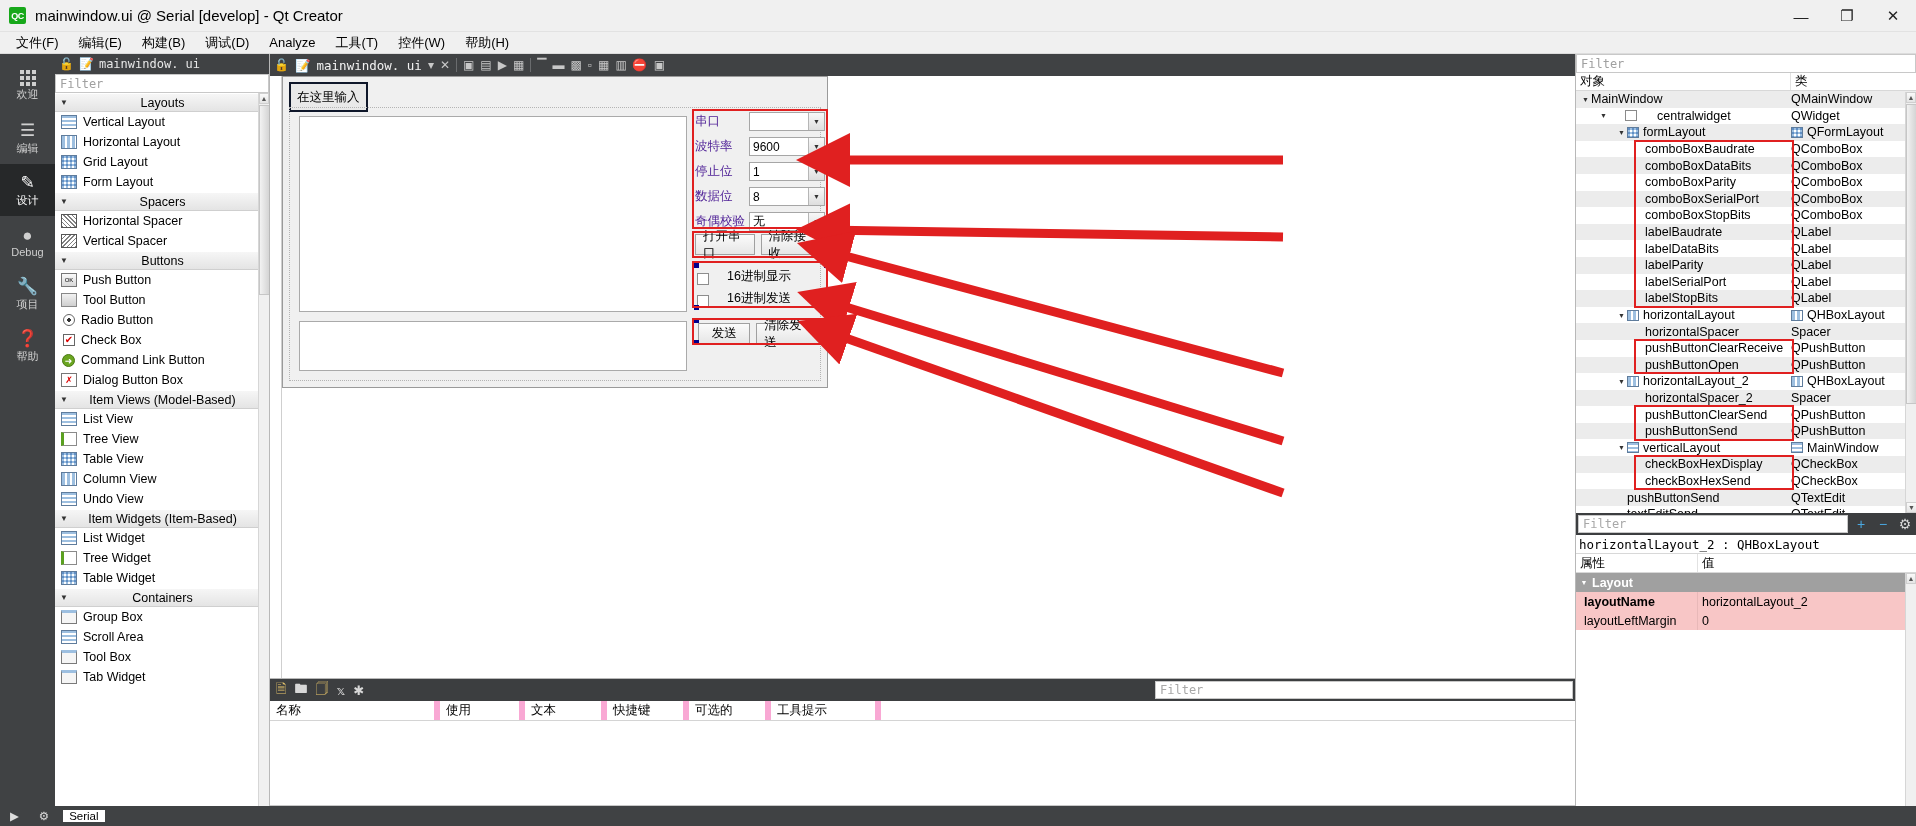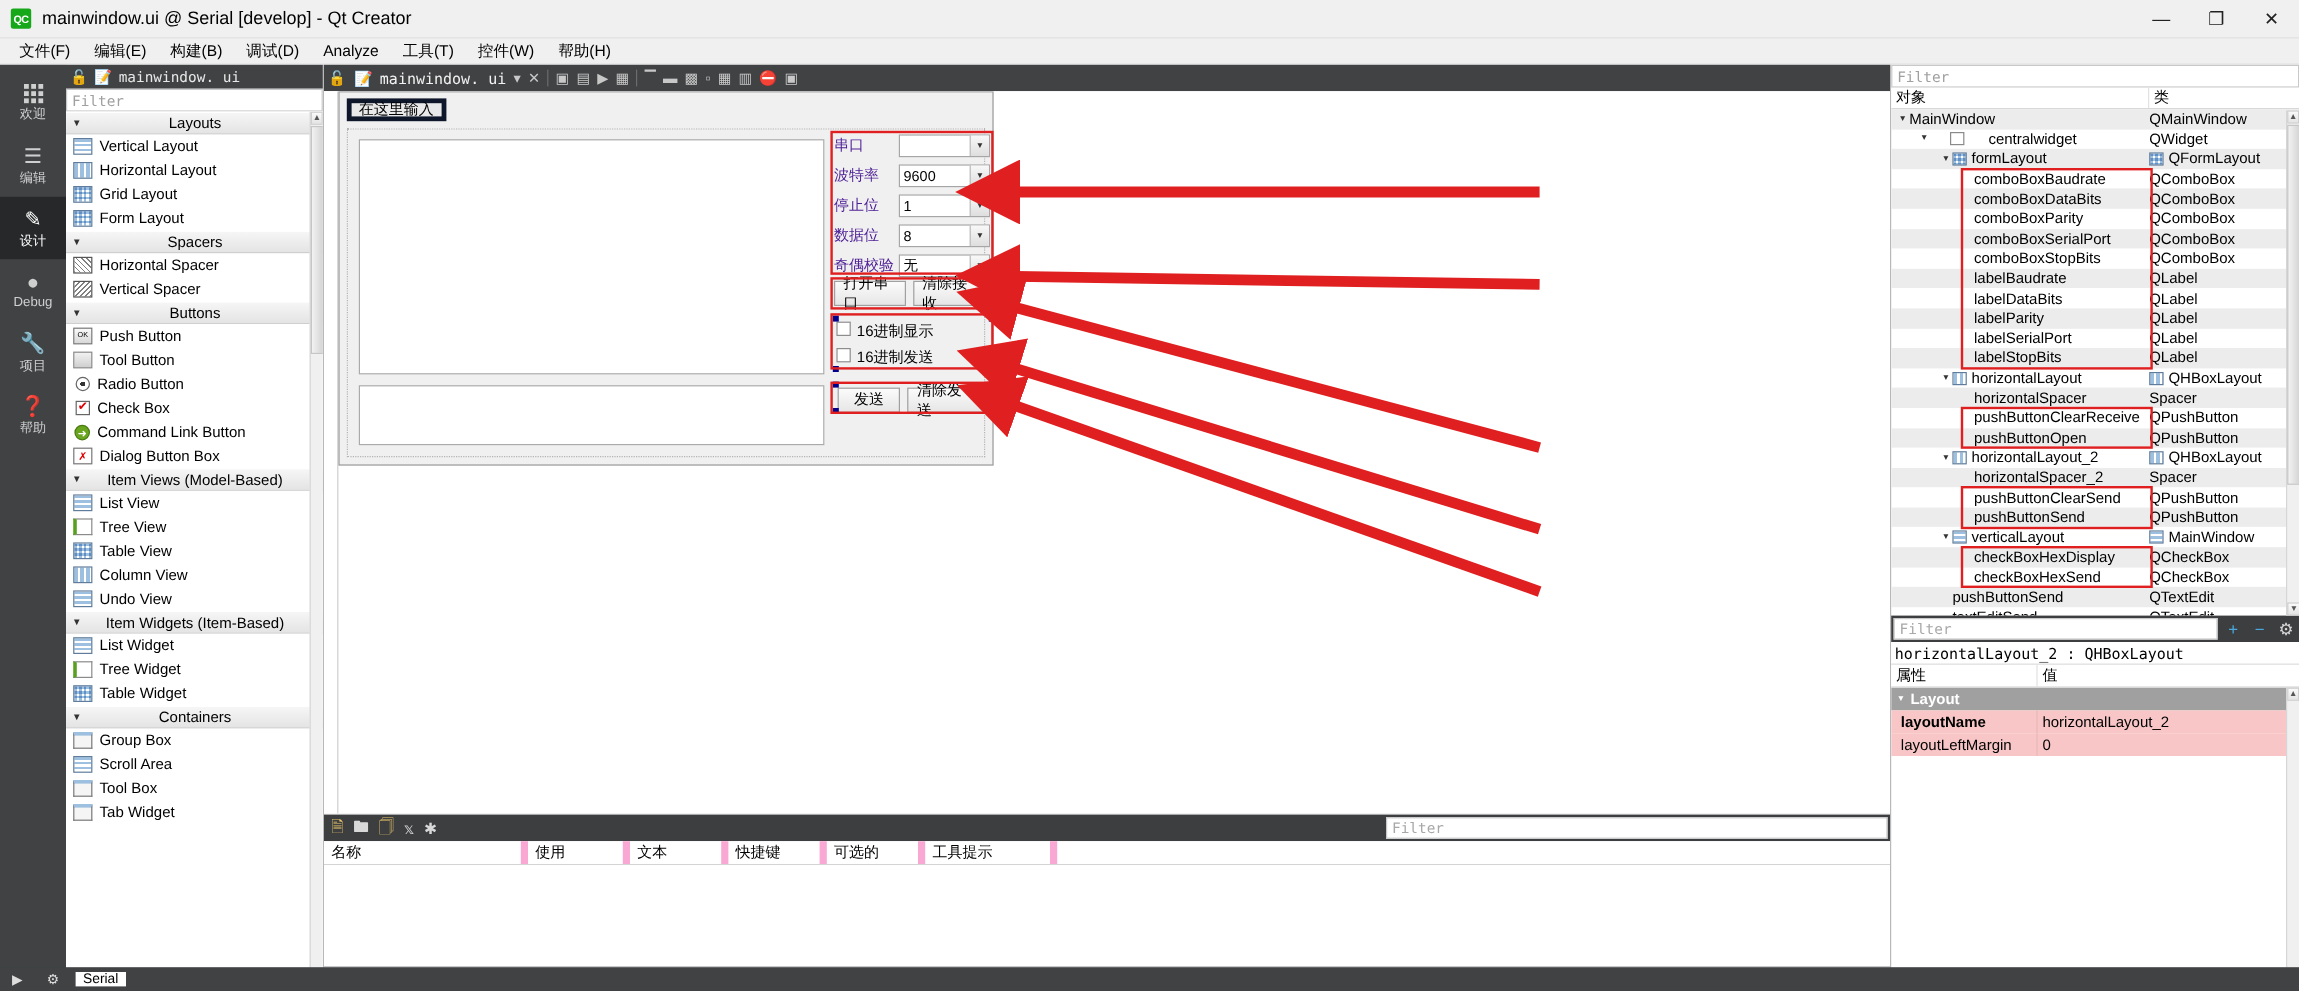--- a/index.html
+++ b/index.html
@@ -94,22 +94,22 @@
   #edtabbar .lock { font-size: 12px; color: #c8c8c8; }
   #edtabbar .fname { font-family: "DejaVu Sans Mono", monospace; font-size: 12.5px; color: #f2f2f2; }
   #canvaswrap { flex: 1; position: relative; background: #fff; overflow: hidden; }
   #rulerV { position: absolute; left: 0; top: 0; width: 12px; height: 100%;
             background: #fff; border-right: 1px solid #cfcfcf; }
   #formwin {
     position: absolute; left: 12px; top: 0; width: 546px; height: 312px;
     background: #f0f0f0; border: 1px solid #9a9a9a;
   }
   #menuhint {
-    position: absolute; left: 6px; top: 5px; height: 19px; padding: 0 6px;
-    background: #e9e9e9; border: 4px solid #0f172a; display: flex; align-items: center;
+    position: absolute; left: 6px; top: 5px; height: 30px; padding: 0 6px;
+    background: #e9e9e9; border: 2px solid #0f172a; display: flex; align-items: center;
     font-size: 12.5px; color: #000;
   }
   #formbody { position: absolute; left: 6px; top: 30px; right: 6px; bottom: 6px;
               border: 1px dotted #b4b4b4; }
   #recvbox { position: absolute; left: 9px; top: 8px; width: 388px; height: 196px;
              background: #fff; border: 1px solid #aaa; }
   #sendbox { position: absolute; left: 9px; top: 213px; width: 388px; height: 50px;
              background: #fff; border: 1px solid #aaa; }
 
   .fgrid { position: absolute; left: 405px; top: 2px; width: 130px; }
@@ -119,21 +119,21 @@
             display: flex; align-items: center; font-size: 12px; padding-left: 3px;
             position: relative; }
   .fcombo .arrow { position: absolute; right: 0; top: 0; width: 16px; height: 17px;
      background: linear-gradient(#f8f8f8,#dedede); border-left: 1px solid #b6b6b6;
      display: flex; align-items: center; justify-content: center; font-size: 7px; color: #333; }
   .redbox { position: absolute; border: 2px solid #e02020; pointer-events: none; }
   .btnrow { position: absolute; display: flex; gap: 6px; }
   .qbtn { height: 21px; padding: 0 7px; background: linear-gradient(#fbfbfb,#e6e6e6);
           border: 1px solid #a0a0a0; font-size: 12.5px; display: flex; align-items: center;
           justify-content: center; color: #000; }
-  .cbrow { position: absolute; display: flex; align-items: flex-start; gap: 5px; font-size: 12.5px; }
+  .cbrow { position: absolute; display: flex; align-items: flex-end; gap: 18px; font-size: 12.5px; }
   .cbox { width: 12px; height: 12px; background: #fff; border: 1px solid #8d8d8d; flex: none; }
   .selmark { position: absolute; width: 5px; height: 5px; background: #00008b; }
 
   
   #bottompanel { height: 150px; background: #fff; border-top: 1px solid #b8b8b8;
                  display: flex; flex-direction: column; }
   #ae-toolbar { height: 22px; background: #3c3e40; display: flex; align-items: center;
                 padding-left: 6px; gap: 8px; }
   #ae-filter { margin-left: auto; width: 418px; height: 18px; background: #fff;
      border: 1px solid #c8c8c8; font-family: "DejaVu Sans Mono", monospace; font-size: 12px;

